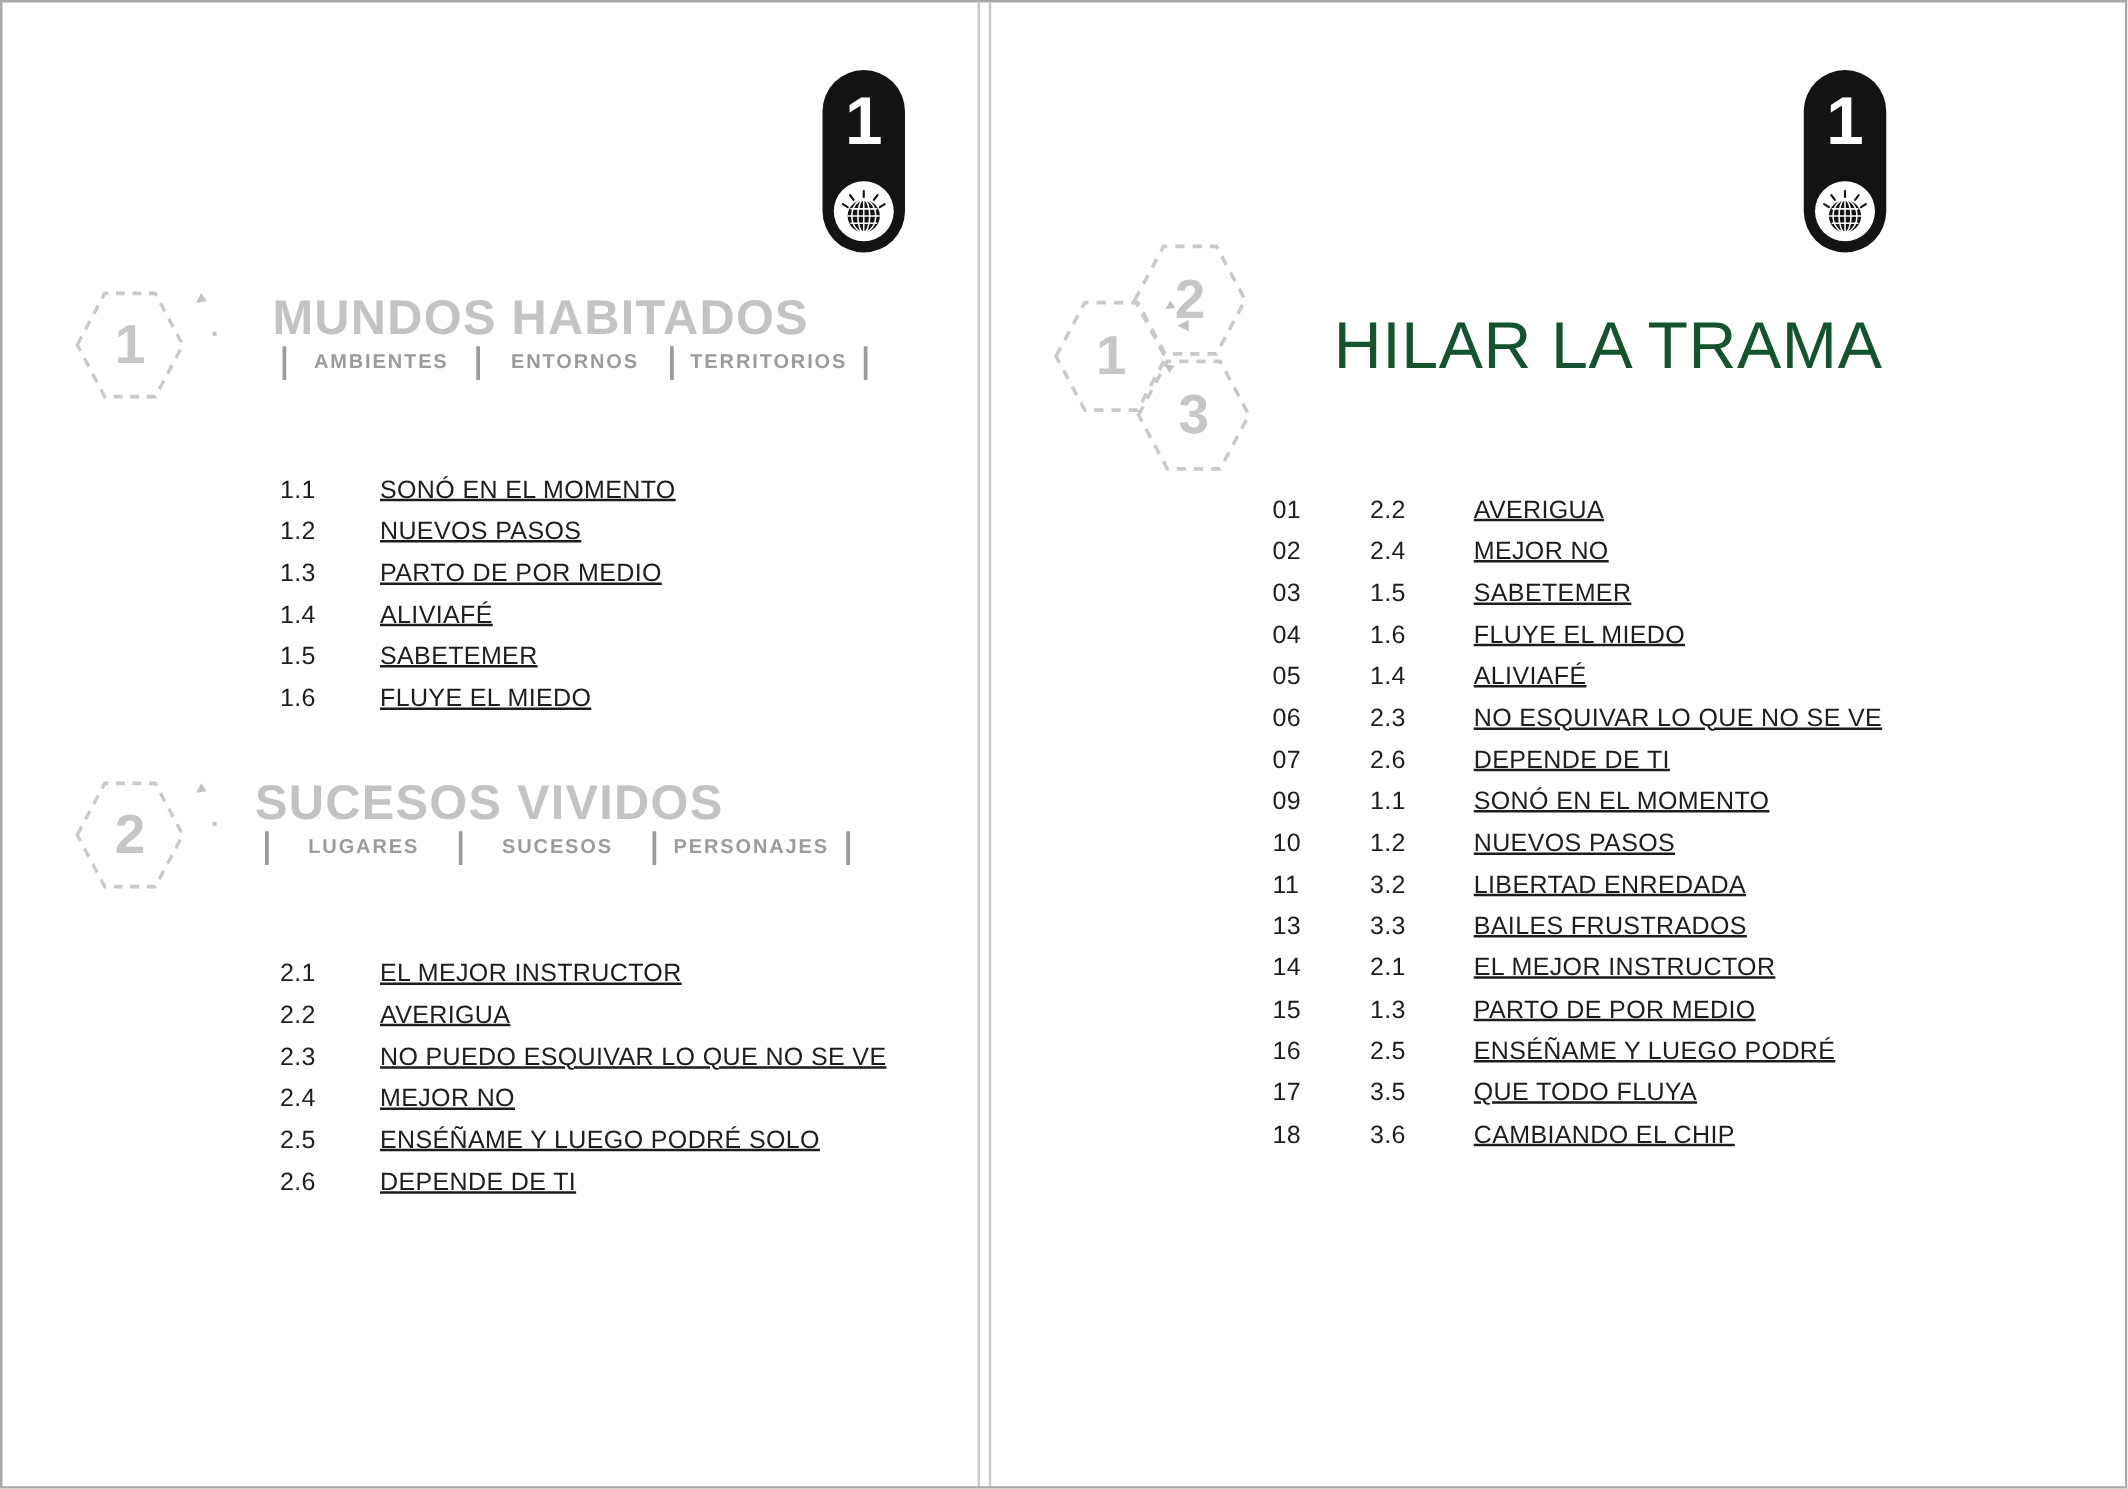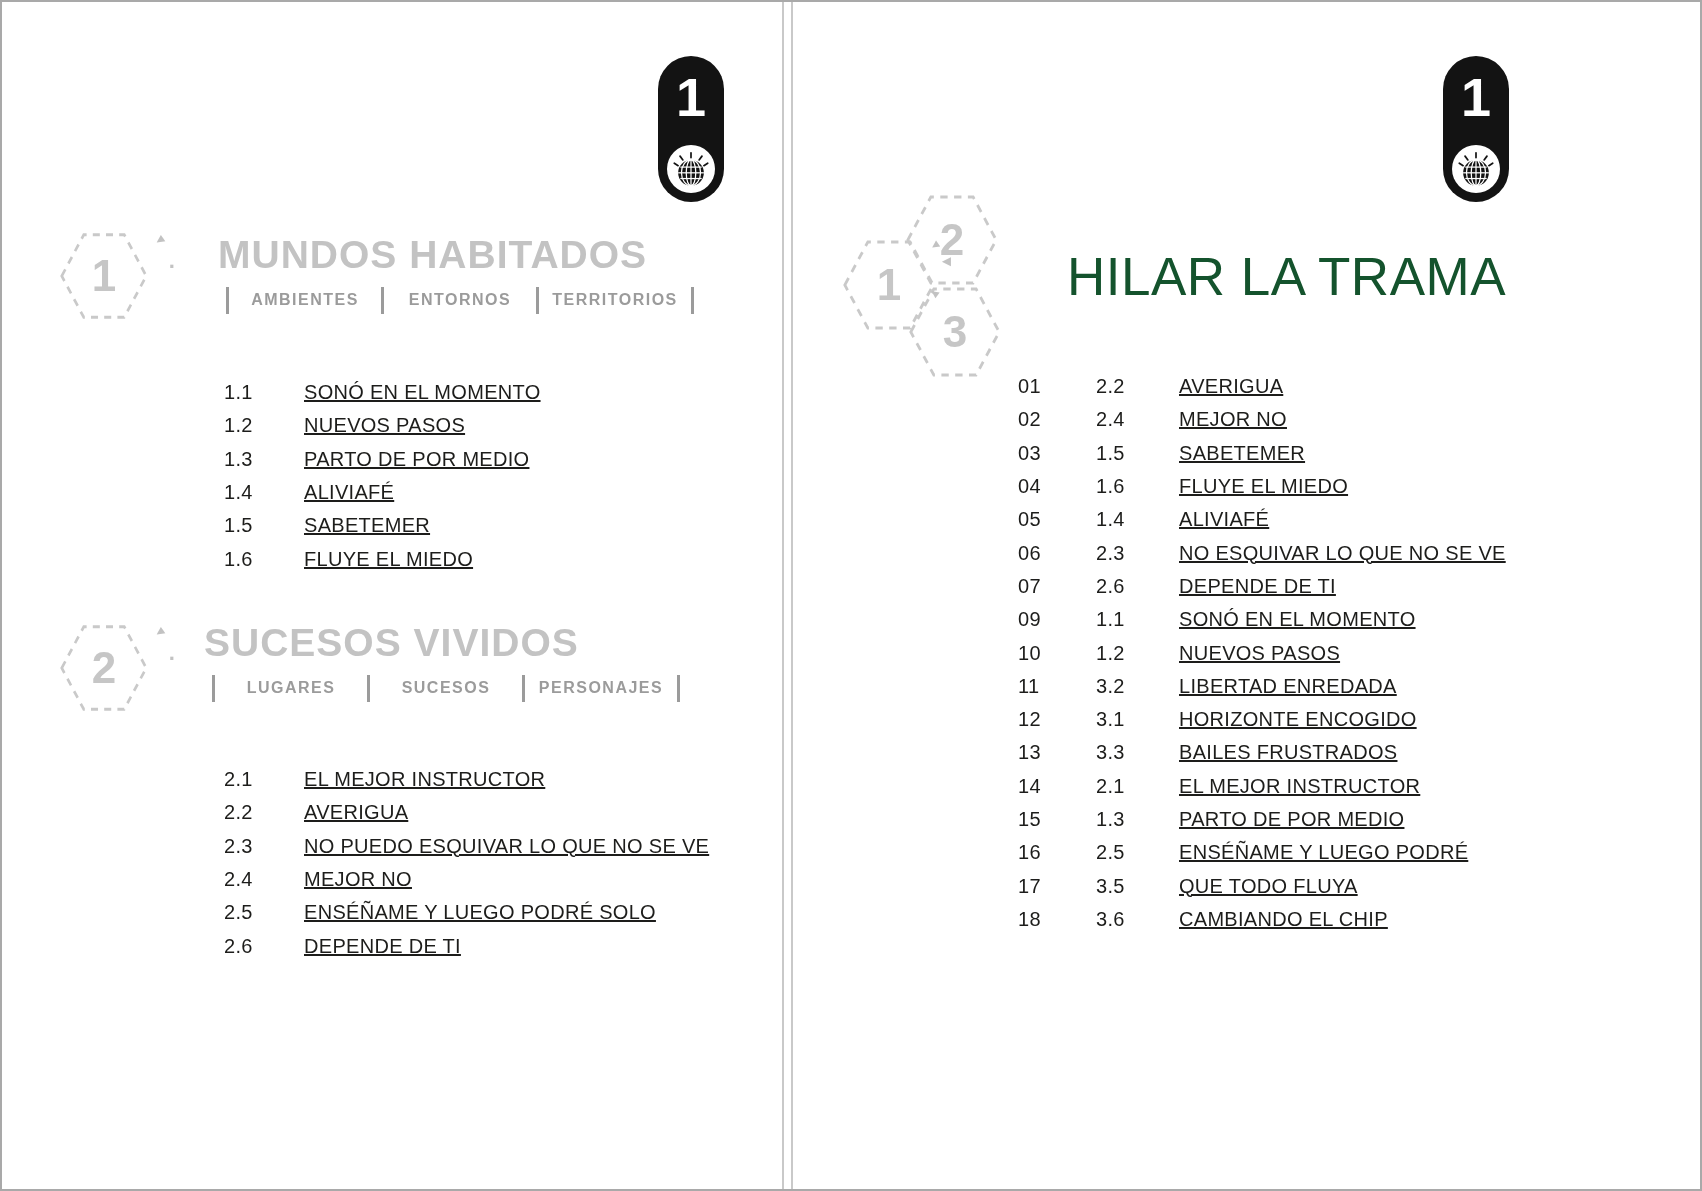--- a/index.html
+++ b/index.html
@@ -47,31 +47,31 @@
   .cluster-arrow{position:absolute;left:96px;top:64px;color:#c2c2c2;font-size:15px;letter-spacing:3px;font-weight:bold;}
   .cluster-mark{position:absolute;color:#c2c2c2;font-size:12px;}
   .cluster-mark.m1{left:86px;top:50px;transform:rotate(-35deg);}
   .cluster-mark.m2{left:86px;top:98px;transform:rotate(35deg);}
 
   
   .section-head{position:absolute;}
   .head-1l{left:216px;top:232px;}
   .head-2l{left:202px;top:620px;}
   .section-title{margin:0;font-size:39px;font-weight:bold;color:#c3c3c3;letter-spacing:1px;line-height:1.1;}
-  .tabs{display:flex;align-items:center;margin-top:10px;margin-left:8px;justify-content:center;}
+  .tabs{display:flex;align-items:center;margin-top:0;margin-left:8px;justify-content:center;}
   .tab{width:152px;text-align:center;font-size:16px;font-weight:bold;color:#9b9b9b;letter-spacing:1.5px;}
   .bar{width:3px;height:27px;background:#9b9b9b;}
 
   .main-title{position:absolute;left:274px;top:244px;margin:0;font-size:53px;font-weight:normal;color:#14532d;letter-spacing:0.5px;}
 
   
   .toc{list-style:none;margin:16px;padding:0;position:absolute;}
   .list-1l{left:206px;top:358px;}
   .list-2l{left:206px;top:745px;}
-  .list-r{left:209px;top:352px;}
+  .list-r{left:209px;top:374px;}
   .toc-row{display:flex;height:33.3px;align-items:center;font-size:20px;color:#1d1d1b;letter-spacing:0.3px;}
   .col-num{width:80px;flex:none;}
   .col-order{width:78px;flex:none;}
   .col-ref{width:83px;flex:none;}
   .col-label{white-space:nowrap;text-decoration:underline;}
 </style>
 </head>
 <body>
 
 <div class="spread">
@@ -298,25 +298,20 @@
           <span class="col-order">10</span>
           <span class="col-ref">1.2</span>
           <span class="col-label">NUEVOS PASOS</span>
         </li>
         <li class="toc-row">
           <span class="col-order">11</span>
           <span class="col-ref">3.2</span>
           <span class="col-label">LIBERTAD ENREDADA</span>
         </li>
         <li class="toc-row">
-          <span class="col-order">12</span>
-          <span class="col-ref">3.1</span>
-          <span class="col-label">HORIZONTE ENCOGIDO</span>
-        </li>
-        <li class="toc-row">
           <span class="col-order">13</span>
           <span class="col-ref">3.3</span>
           <span class="col-label">BAILES FRUSTRADOS</span>
         </li>
         <li class="toc-row">
           <span class="col-order">14</span>
           <span class="col-ref">2.1</span>
           <span class="col-label">EL MEJOR INSTRUCTOR</span>
         </li>
         <li class="toc-row">

